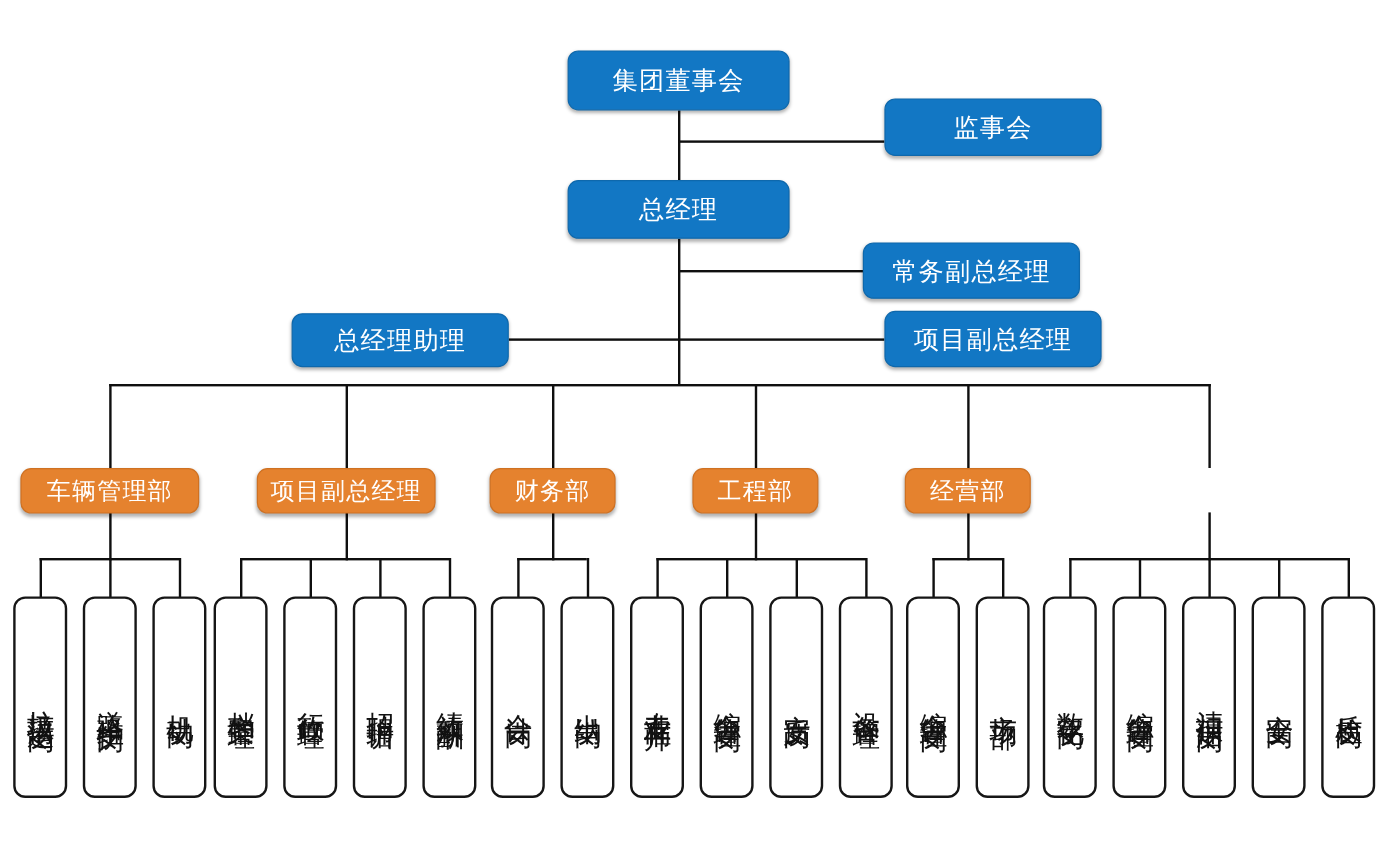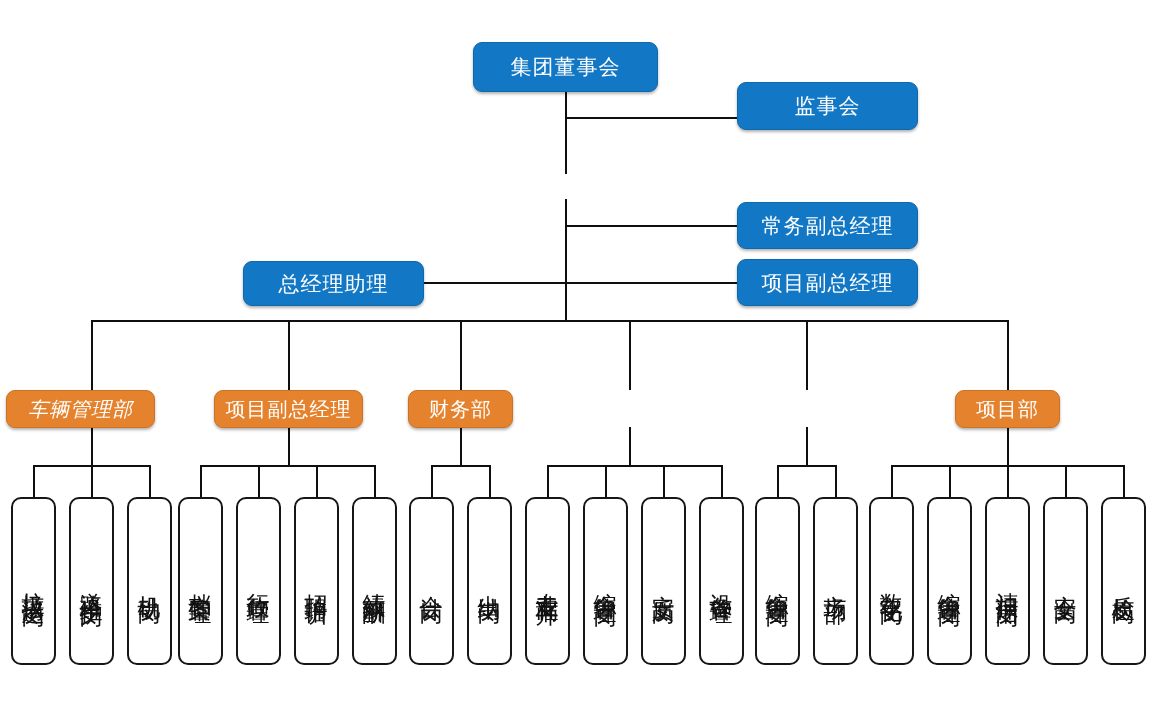--- a/index.html
+++ b/index.html
@@ -127,31 +127,33 @@
   <div class="ln lnv" style="left:891px;top:465px;height:33px;"></div>
   <div class="ln lnv" style="left:949px;top:465px;height:33px;"></div>
   <div class="ln lnv" style="left:1007px;top:465px;height:33px;"></div>
   <div class="ln lnv" style="left:1065px;top:465px;height:33px;"></div>
   <div class="ln lnv" style="left:1123px;top:465px;height:33px;"></div>
 
   <div class="node blue" style="left:473px;top:42px;width:185px;height:50px;">集团董事会</div>
 
   <div class="node blue" style="left:737px;top:82px;width:181px;height:48px;">监事会</div>
 
-
-  <div class="node blue" style="left:737px;top:202px;width:181px;height:47px;">常务副总经理</div>
+  <div class="node blue" style="left:473px;top:150px;width:185px;height:49px;">总经理</div>
+
+  <div class="node blue" style="left:719px;top:202px;width:181px;height:47px;">常务副总经理</div>
 
   <div class="node blue" style="left:737px;top:259px;width:181px;height:47px;">项目副总经理</div>
 
   <div class="node blue" style="left:243px;top:261px;width:181px;height:45px;text-align:center;">总经理助理</div>
 
-  <div class="node orange" style="left:6px;top:390px;width:149px;height:38px;font-style:italic;">车辆管理部</div>
+  <div class="node orange" style="left:17px;top:390px;width:149px;height:38px;">车辆管理部</div>
   <div class="node orange" style="left:214px;top:390px;width:149px;height:38px;">项目副总经理</div>
   <div class="node orange" style="left:408px;top:390px;width:105px;height:38px;">财务部</div>
-  <div class="node orange" style="left:955px;top:390px;width:105px;height:38px;">项目部</div>
+  <div class="node orange" style="left:577px;top:390px;width:105px;height:38px;">工程部</div>
+  <div class="node orange" style="left:754px;top:390px;width:105px;height:38px;">经营部</div>
 
   <div class="leaf" style="left:11px;top:497px;width:45px;height:168px;">
       <span>垃圾清运岗</span>
     </div>
   <div class="leaf" style="left:69px;top:497px;width:45px;height:168px;">
       <span>道路维护岗</span>
     </div>
   <div class="leaf" style="left:127px;top:497px;width:45px;height:168px;">
       <span>机动岗</span>
     </div>

